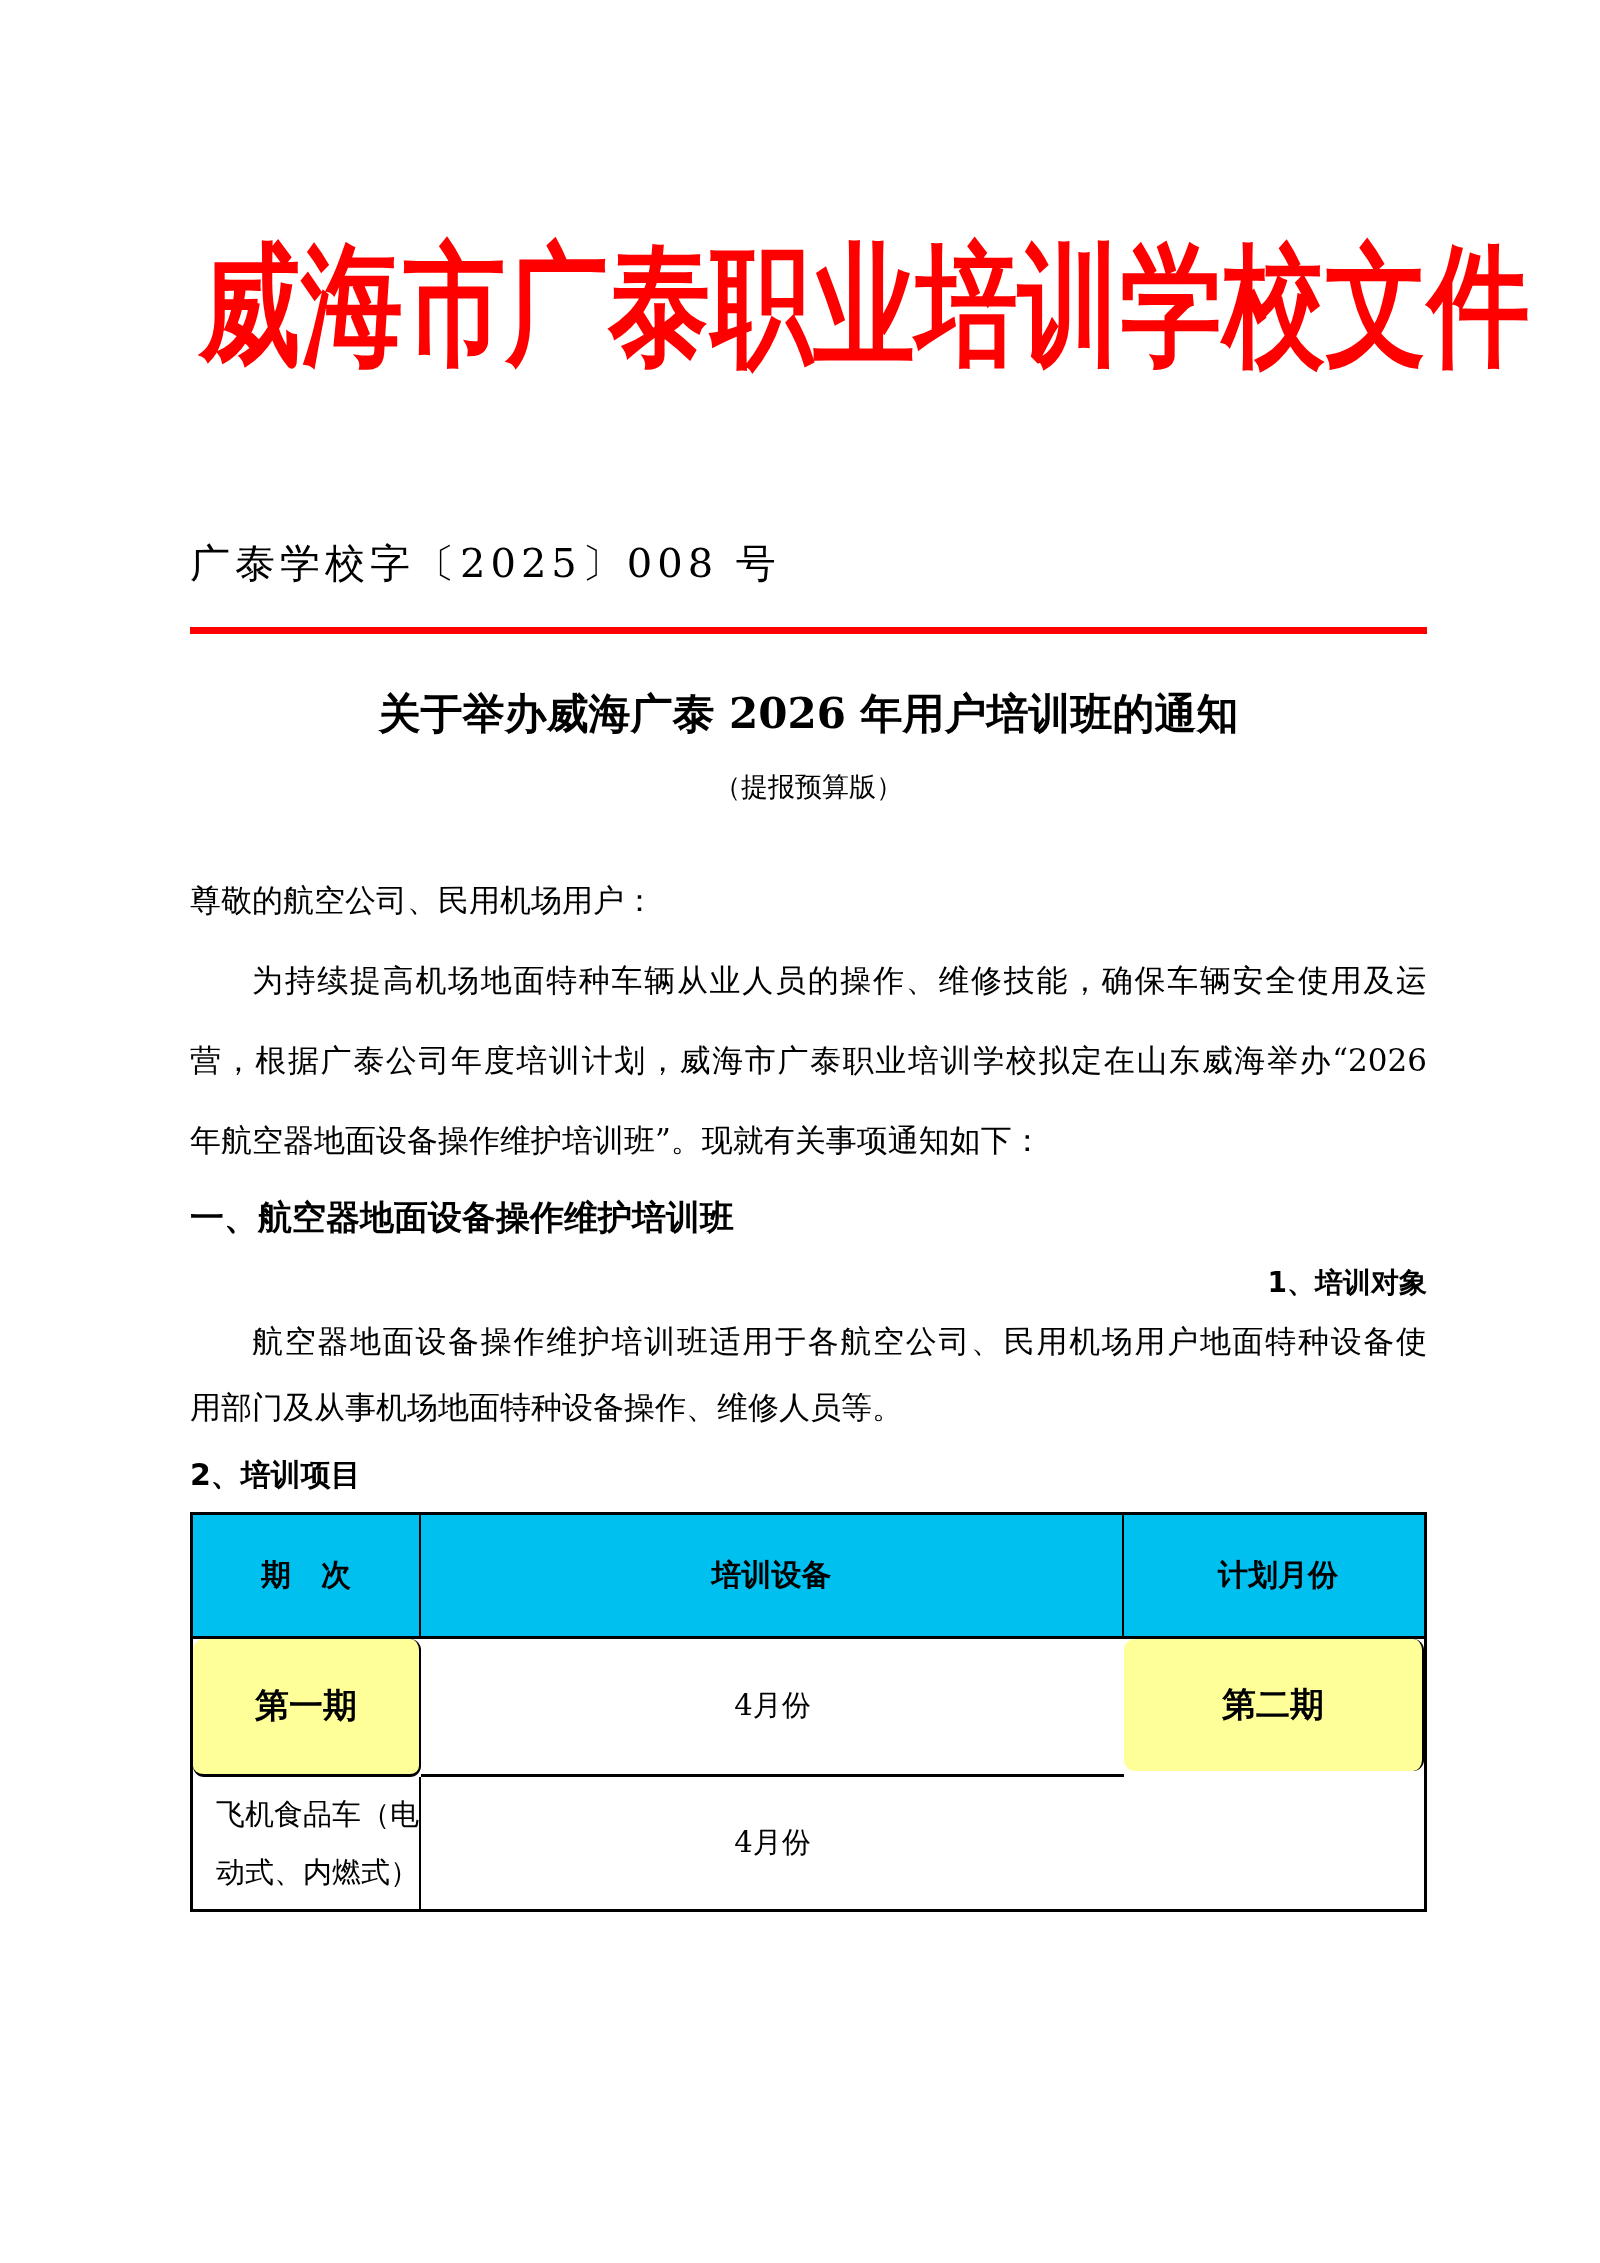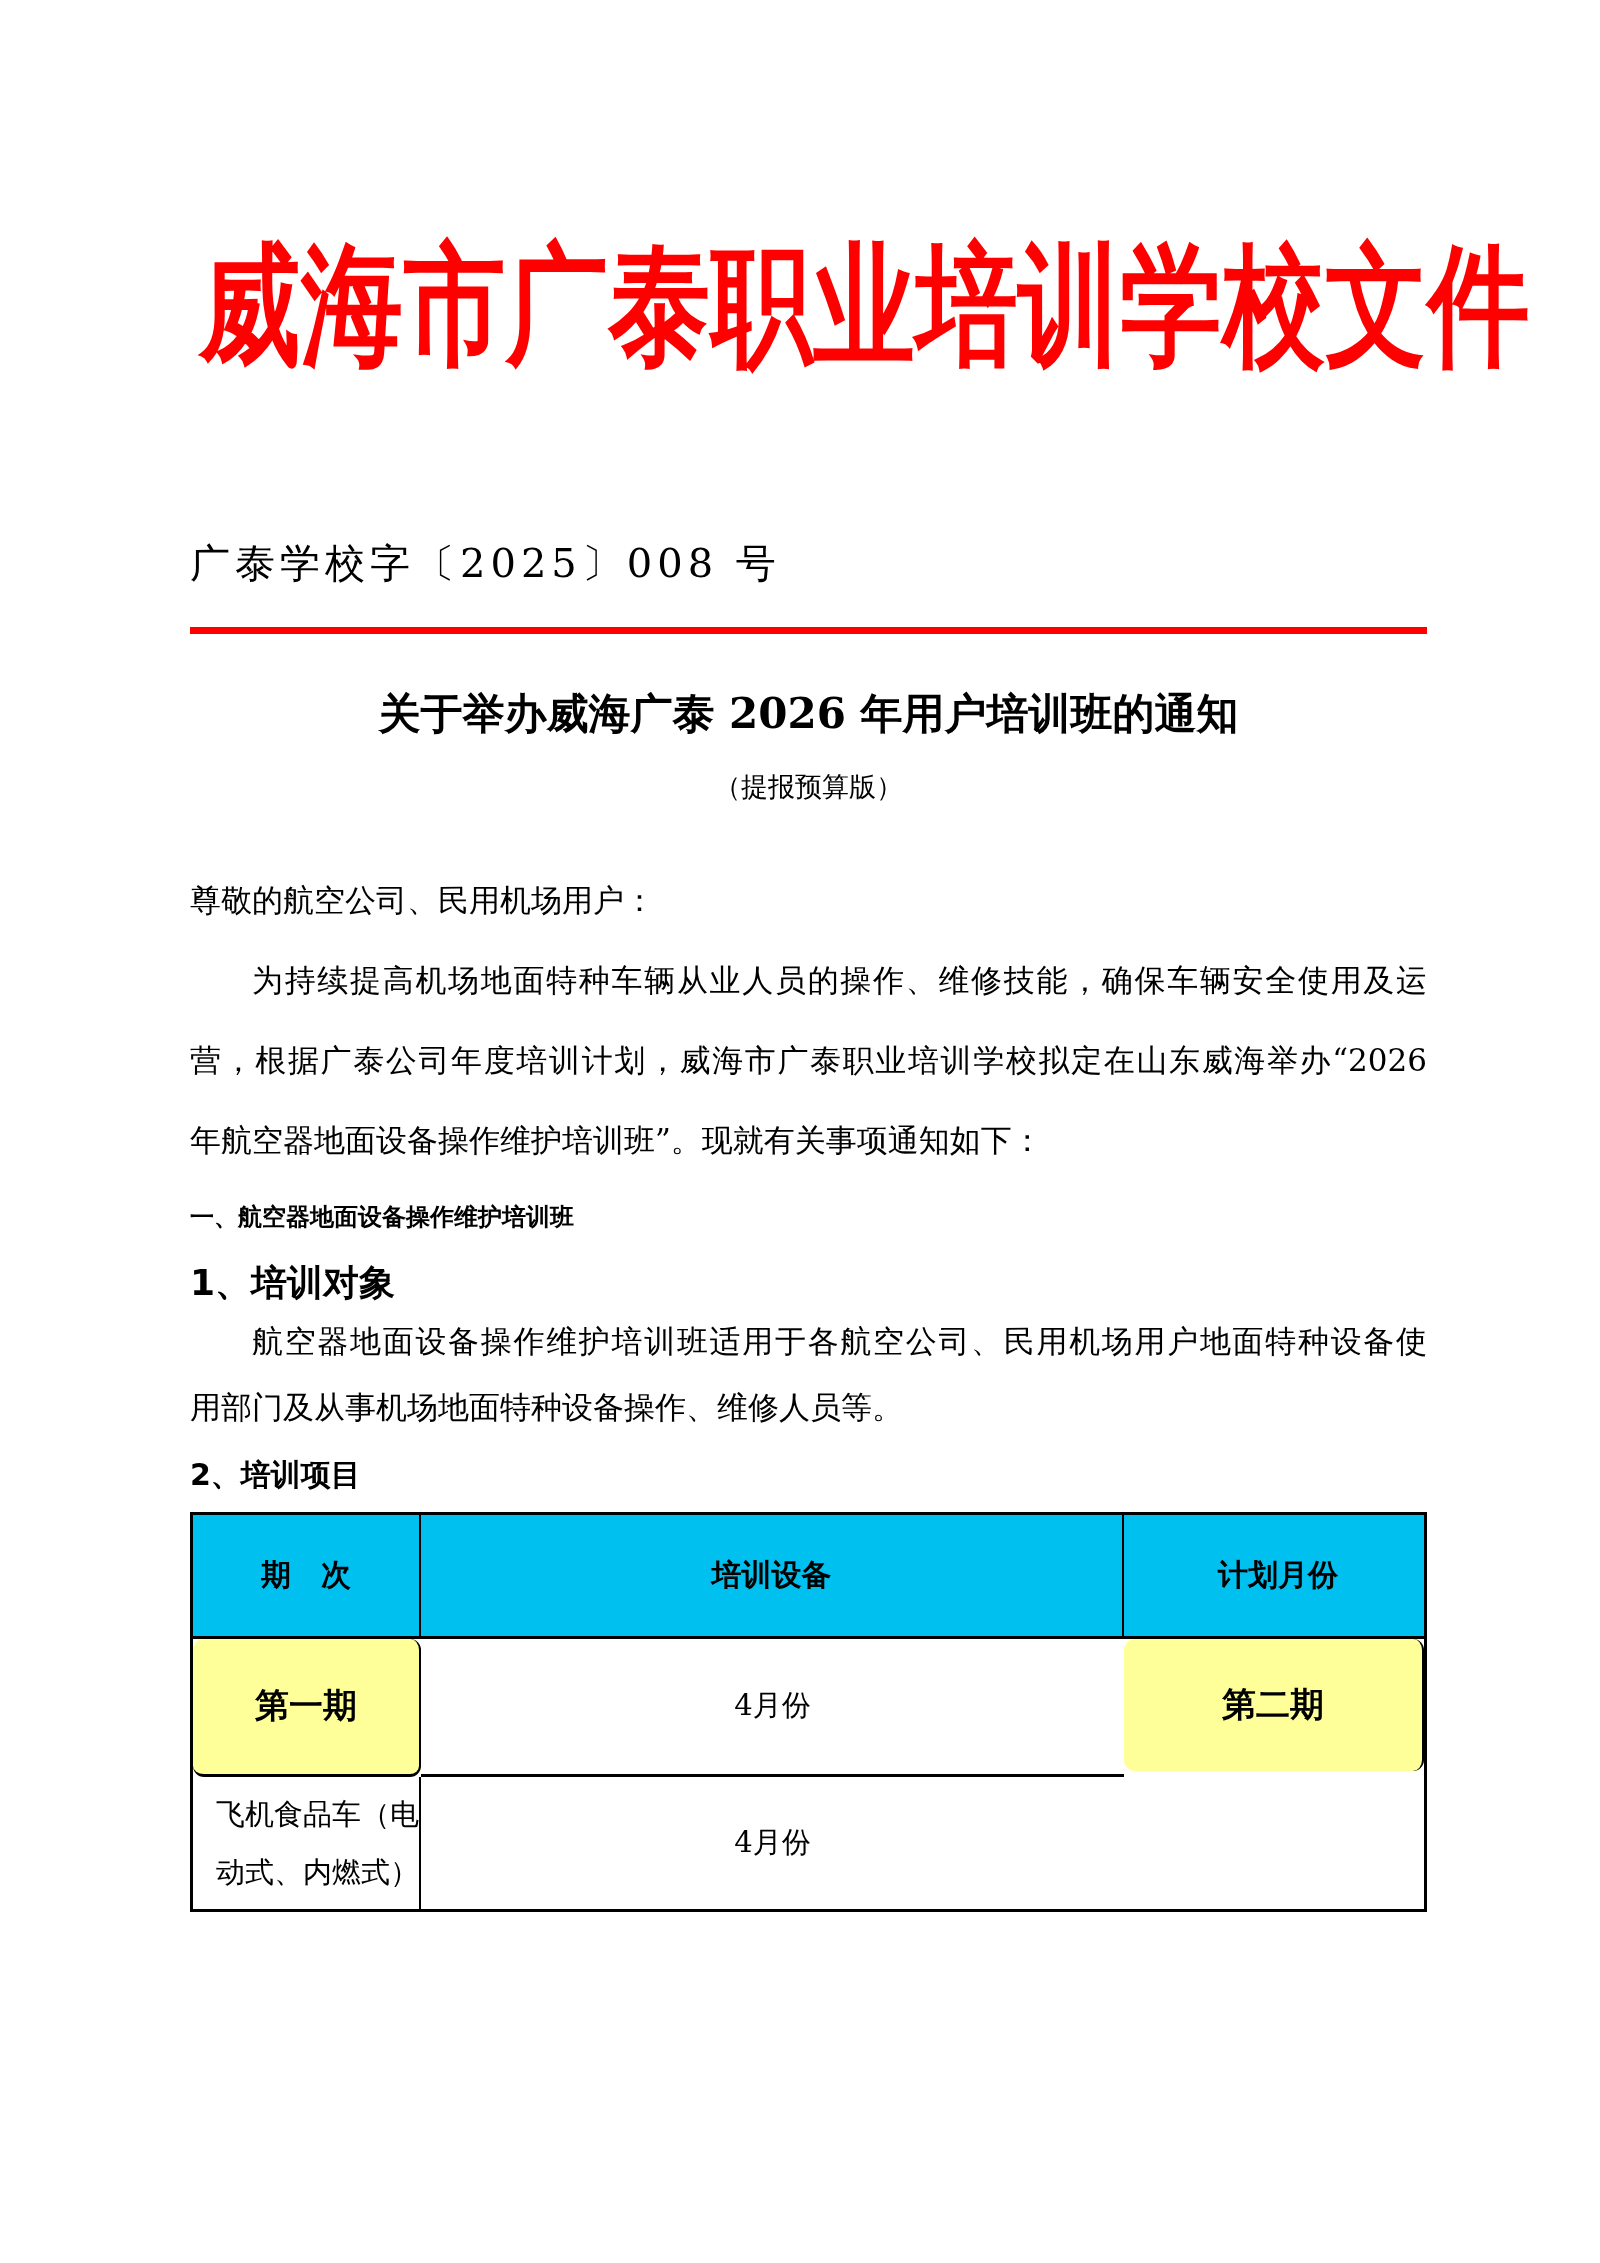--- a/index.html
+++ b/index.html
@@ -54,27 +54,28 @@
   }
 
   
   .body-block{ margin-top:58px; font-size:31px; }
   .bline{ height:80px; line-height:80px; white-space:nowrap; }
   .jl{ white-space:normal; text-align:justify; text-align-last:justify; }
   .ind{ text-indent:2em; }
 
   .h-sec{
     height:74px; line-height:74px;
-    font-size:24px; font-weight:bold;
+    font-size:34px; font-weight:bold;
     font-family:"DejaVu Sans","Liberation Sans",sans-serif;
   }
   .h-sub1{
     height:58px; line-height:58px;
-    font-size:36px; font-weight:bold;
+    font-size:28px; font-weight:bold;
     font-family:"DejaVu Sans","Liberation Sans",sans-serif;
+    text-align:right;
   }
   .pline1{ height:58px; line-height:58px; }
   .pline2{ height:74px; line-height:74px; }
   .h-sub2{
     height:62px; line-height:62px;
     font-size:30px; font-weight:bold;
     font-family:"DejaVu Sans","Liberation Sans",sans-serif;
   }
 
   

